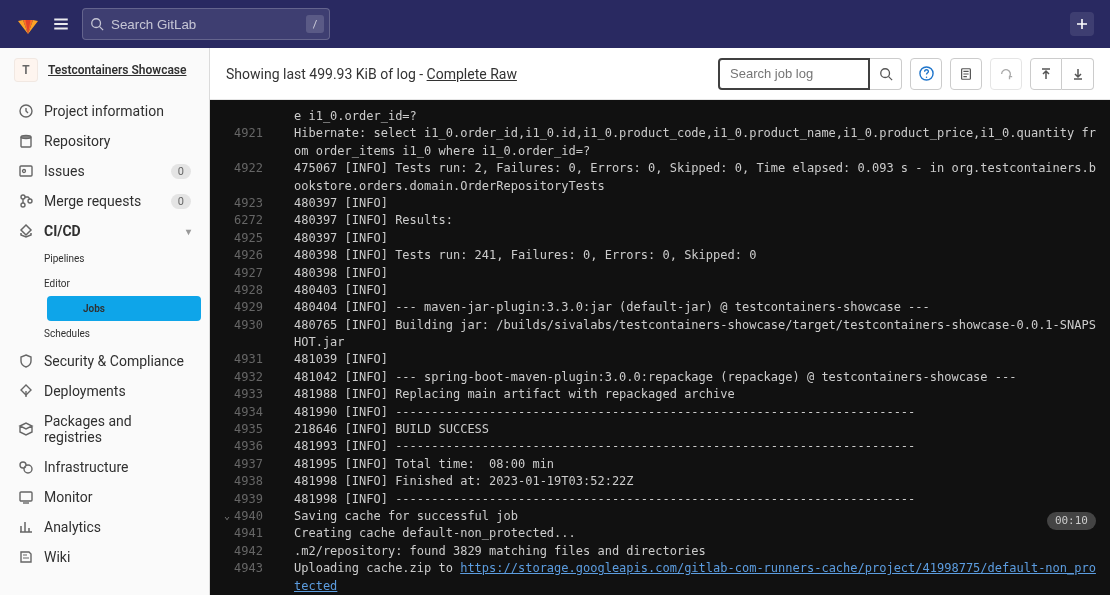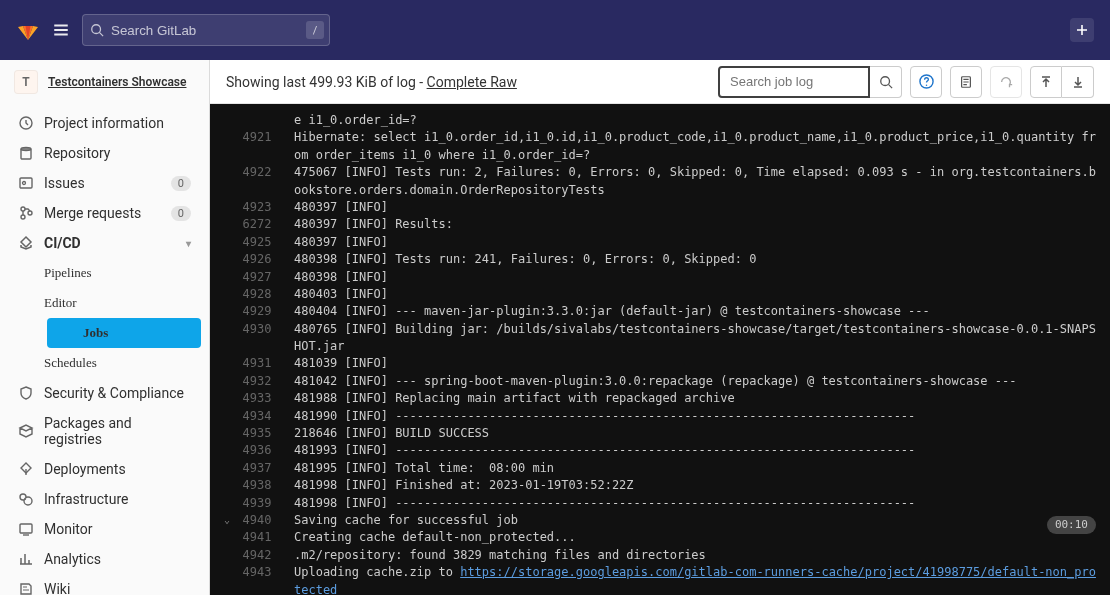--- a/index.html
+++ b/index.html
@@ -1,60 +1,60 @@
 <!DOCTYPE html>
 <html><head>
   <meta charset="utf-8">
   <style>
     * { margin: 0; padding: 0; box-sizing: border-box; }
     body { font-family: -apple-system, BlinkMacSystemFont, "Segoe UI", Roboto, sans-serif; font-size: 14px; color: #303030; height: 100vh; overflow: hidden; }
     
-    .topbar { height: 60px; background: #292961; display: flex; align-items: center; padding: 0 16px; gap: 8px; }
+    .topbar { height: 48px; background: #292961; display: flex; align-items: center; padding: 0 16px; gap: 8px; }
     .topbar-logo { width: 24px; height: 24px; }
     .topbar-menu { color: #fff; opacity: 0.9; cursor: pointer; padding: 4px; }
     .search-wrap { flex: 0 0 248px; position: relative; }
     .search-input { width: 100%; height: 32px; background: rgba(255,255,255,0.1); border: 1px solid rgba(255,255,255,0.2); border-radius: 4px; padding: 0 32px 0 28px; color: #fff; }
     .search-input::placeholder { color: rgba(255,255,255,0.7); }
     .search-icon-left { position: absolute; left: 8px; top: 50%; transform: translateY(-50%); color: rgba(255,255,255,0.7); }
     .search-kbd { position: absolute; right: 6px; top: 50%; transform: translateY(-50%); background: rgba(255,255,255,0.15); color: rgba(255,255,255,0.7); border-radius: 3px; width: 18px; height: 18px; display: flex; align-items: center; justify-content: center; font-size: 11px; }
     .topbar-spacer { flex: 1; }
     .topbar-plus { width: 24px; height: 24px; background: rgba(255,255,255,0.1); border-radius: 4px; display: flex; align-items: center; justify-content: center; color: #fff; cursor: pointer; }
     
     .main { display: flex; height: calc(100vh - 48px); }
     
     .sidebar { width: 210px; background: #fafafa; border-right: 1px solid #dbdbdb; display: flex; flex-direction: column; overflow-y: auto; }
     .project-header { display: flex; align-items: center; gap: 10px; padding: 10px 14px; border-bottom: 0px; }
     .project-avatar { width: 24px; height: 24px; background: #fef5ef; border: 1px solid rgba(0,0,0,0.05); border-radius: 4px; display: flex; align-items: center; justify-content: center; font-weight: 600; color: #666; font-size: 12px; }
     .project-name { font-weight: 600; font-size: 12px; text-decoration: underline; }
     .nav-list { flex: 1; padding: 4px 8px; }
     .nav-item { display: flex; align-items: center; gap: 10px; padding: 7px 10px; border-radius: 4px; cursor: pointer; color: #303030; }
     .nav-item.active { background: #0ea5e9; font-weight: 600; margin-left: 39px; }
-    .nav-item.sub { padding-left: 36px; font-size: 13px; font-family: Liberation Serif, serif; }
+    .nav-item.sub { padding-left: 36px; font-size: 10px; }
     .nav-icon { width: 16px; height: 16px; display: flex; align-items: center; justify-content: center; color: #666; }
     .nav-badge { margin-left: auto; background: #e4e4e4; border-radius: 10px; font-size: 11px; padding: 1px 7px; color: #666; }
     .nav-expand { margin-left: auto; color: #999; font-size: 10px; }
     
     .content { flex: 1; display: flex; flex-direction: column; overflow: hidden; }
-    .toolbar { height: 44px; padding: 0 16px; display: flex; align-items: center; gap: 8px; border-bottom: 1px solid #e5e5e5; background: #fff; }
+    .toolbar { height: 52px; padding: 0 16px; display: flex; align-items: center; gap: 8px; border-bottom: 1px solid #e5e5e5; background: #fff; }
     .toolbar-text { color: #333; font-size: 14px; }
     .toolbar-text a { color: #333; text-decoration: underline; }
     .toolbar-spacer { flex: 1; }
     .search-job { display: flex; }
     .search-job input { width: 152px; height: 32px; border: 2px solid #404040; border-radius: 4px 0 0 4px; padding: 0 10px; font-size: 13px; }
     .search-job-btn { width: 32px; height: 32px; border: 1px solid #ccc; border-left: none; background: #fff; border-radius: 0 4px 4px 0; display: flex; align-items: center; justify-content: center; cursor: pointer; color: #555; }
     .tb-btn { width: 32px; height: 32px; border: 1px solid #ccc; background: #fff; border-radius: 4px; display: flex; align-items: center; justify-content: center; cursor: pointer; color: #555; }
     .tb-btn.blue { color: #1f75cb; }
     .tb-btn.disabled { opacity: 0.5; cursor: default; }
     .tb-group { display: flex; gap: 0; }
     .tb-group .tb-btn:first-child { border-radius: 4px 0 0 4px; }
     .tb-group .tb-btn:last-child { border-radius: 0 4px 4px 0; border-left: none; }
     
     .log { flex: 1; background: #111; color: #ccc; font-family: "Menlo", "Monaco", "Consolas", monospace; font-size: 12px; line-height: 1.45; overflow-y: auto; padding: 8px 0 16px 12px; position: relative; }
     .log-line { display: flex; padding: 0 12px; }
-    .ln { flex: 0 0 46px; text-align: center; color: #666; margin-right: 14px; user-select: none; }
+    .ln { flex: 0 0 46px; text-align: left; color: #666; margin-right: 14px; user-select: none; }
     .lc { flex: 1; white-space: pre-wrap; word-break: break-all; }
     .lc .link { color: #5c9de0; text-decoration: underline; }
     .collapse-caret { position: absolute; left: 2px; color: #888; cursor: pointer; font-size: 10px; }
     .dur-badge { position: absolute; right: 14px; background: #444; color: #ccc; border-radius: 10px; font-size: 11px; padding: 1px 8px; font-family: Menlo, monospace; }
     .section { position: relative; }
     
     svg { display: block; }
   </style>
 </head>
 <body>
@@ -163,33 +163,33 @@
           <span class="nav-icon">
             <svg width="16" height="16" viewBox="0 0 16 16">
               <path d="M8 2l5 2v4c0 3-2 5-5 6-3-1-5-3-5-6V4z" fill="none" stroke="currentColor" stroke-width="1.4"></path>
             </svg>
           </span>
           <span>Security &amp; Compliance</span>
         </div>
         <div class="nav-item">
           <span class="nav-icon">
             <svg width="16" height="16" viewBox="0 0 16 16">
-              <path d="M2 5l6-3 6 3-6 3zM2 5v6l6 3 6-3V5" fill="none" stroke="currentColor" stroke-width="1.4"></path>
-            </svg>
-          </span>
-          <span>Packages and registries</span>
-        </div>
-        <div class="nav-item">
-          <span class="nav-icon">
-            <svg width="16" height="16" viewBox="0 0 16 16">
               <path d="M8 2l5 5-5 5-5-5z" fill="none" stroke="currentColor" stroke-width="1.4"></path>
               <path d="M8 8v6" stroke="currentColor" stroke-width="1.4"></path>
             </svg>
           </span>
           <span>Deployments</span>
+        </div>
+        <div class="nav-item">
+          <span class="nav-icon">
+            <svg width="16" height="16" viewBox="0 0 16 16">
+              <path d="M2 5l6-3 6 3-6 3zM2 5v6l6 3 6-3V5" fill="none" stroke="currentColor" stroke-width="1.4"></path>
+            </svg>
+          </span>
+          <span>Packages and registries</span>
         </div>
         <div class="nav-item">
           <span class="nav-icon">
             <svg width="16" height="16" viewBox="0 0 16 16">
               <path d="M6 10a4 4 0 118 0 4 4 0 01-8 0zM2 6a3 3 0 116 0 3 3 0 01-6 0z" fill="none" stroke="currentColor" stroke-width="1.4"></path>
             </svg>
           </span>
           <span>Infrastructure</span>
         </div>
         <div class="nav-item">

